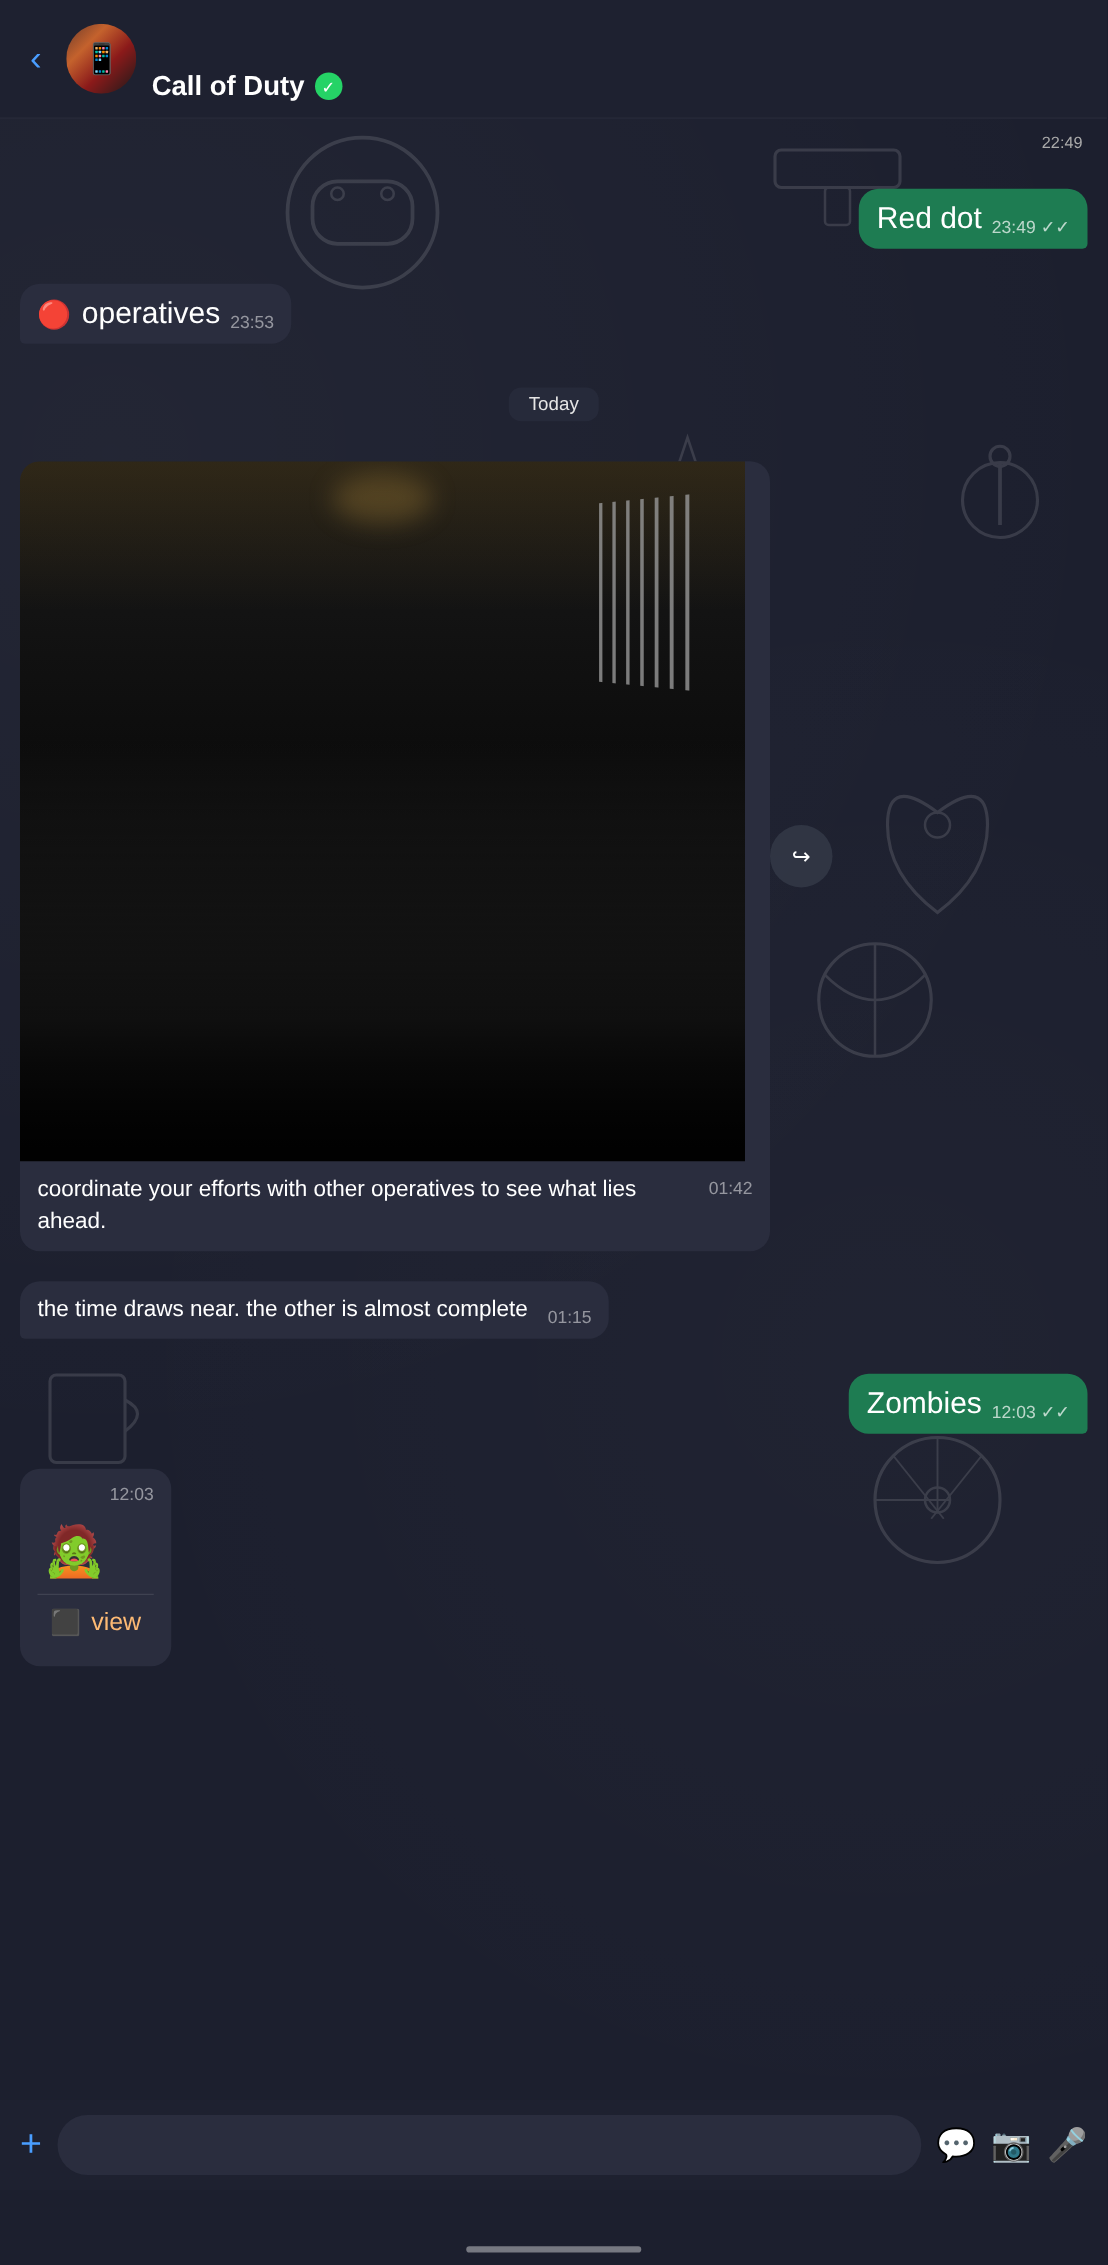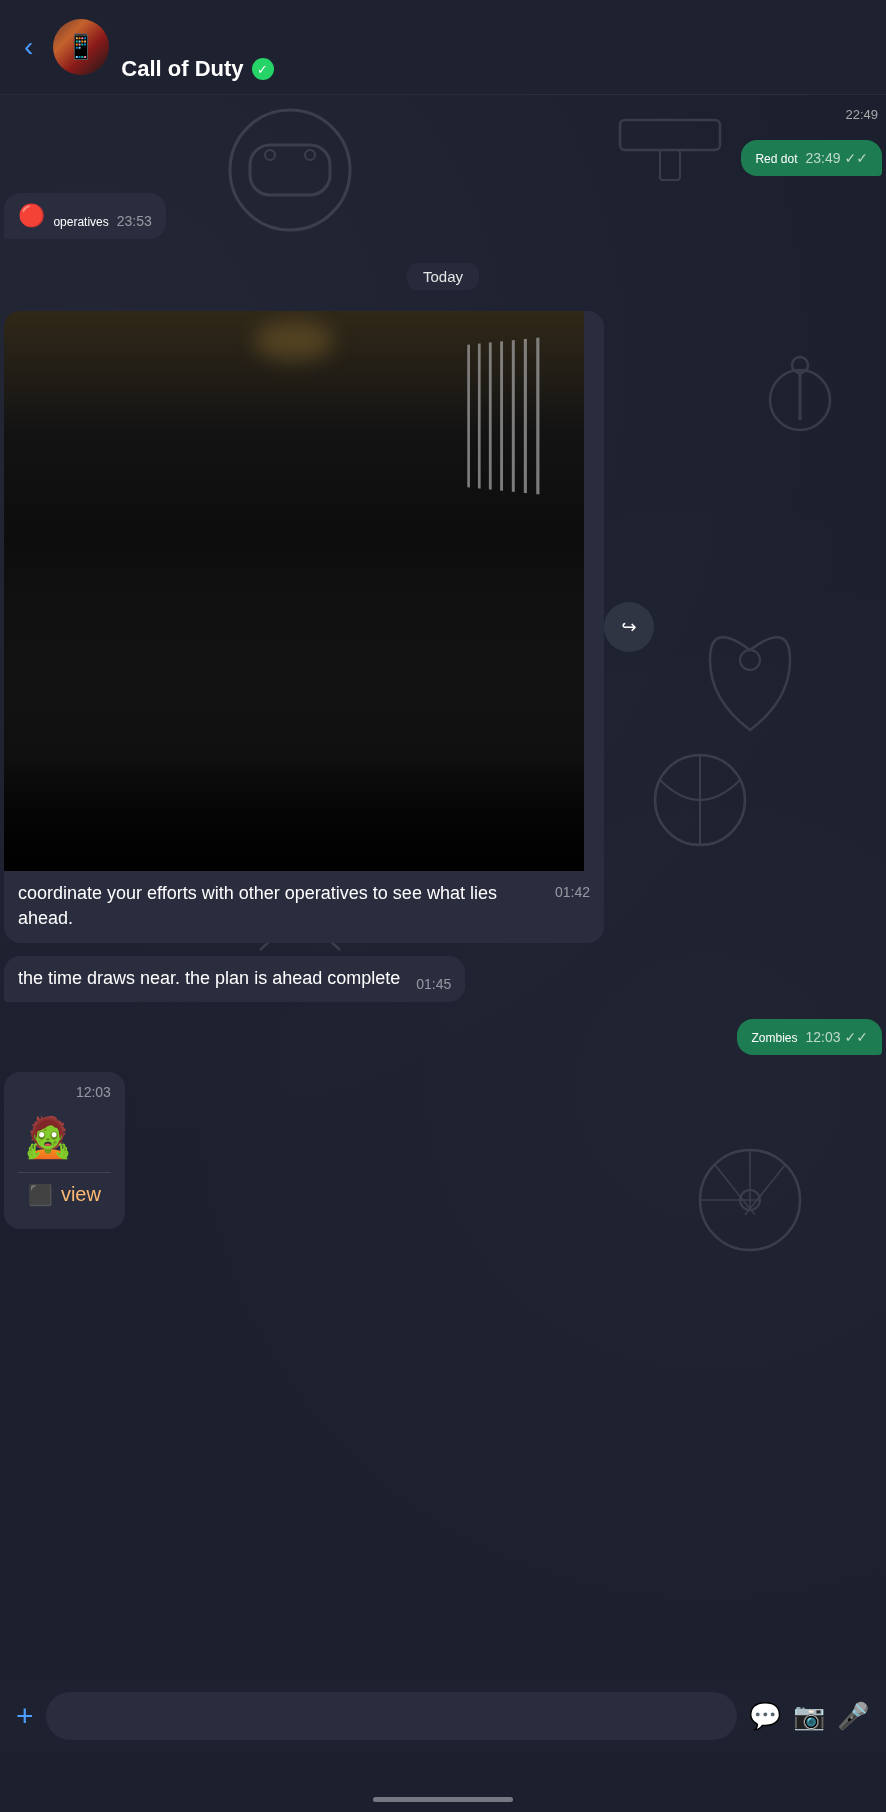--- a/index.html
+++ b/index.html
@@ -96,24 +96,24 @@
       display: flex;
       align-items: center;
       justify-content: center;
       font-size: 12px;
     }
 
     
     .chat-area {
       position: relative;
       z-index: 5;
-      padding: 10px 4px;
+      padding: 10px 16px;
       display: flex;
       flex-direction: column;
-      gap: 13px;
+      gap: 24px;
     }
 
     
     .old-timestamp {
       text-align: right;
       padding-right: 4px;
       margin-bottom: 4px;
     }
     .old-timestamp span {
       color: #aaaaaa;
@@ -132,21 +132,21 @@
       color: #ffffff;
       border-radius: 16px 16px 4px 16px;
       padding: 10px 14px;
       max-width: 75%;
       display: flex;
       align-items: flex-end;
       gap: 8px;
     }
 
     .bubble-text {
-      font-size: 12px;
+      font-size: 24px;
       font-weight: 500;
     }
 
     .bubble-meta {
       display: flex;
       align-items: center;
       gap: 4px;
       flex-shrink: 0;
     }
 
@@ -495,23 +495,23 @@
         <span>coordinate your efforts with other operatives to see what lies ahead.</span>
       </div>
     </div>
     <div class="share-btn">
       <span>↪</span>
     </div>
   </div>
 
   <div class="msg-incoming">
     <div class="bubble-incoming" style="max-width:600px;">
-      <span class="bubble-text-only">the time draws near. the plan is ahead complete</span>
+      <span class="bubble-text-only">the time draws near. the other is almost complete</span>
       <div class="bubble-meta" style="margin-left:8px;">
-        <span class="bubble-time">01:45</span>
+        <span class="bubble-time">01:15</span>
       </div>
     </div>
   </div>
 
   <div class="msg-outgoing">
     <div class="bubble-outgoing bubble-outgoing-zombies">
       <span class="bubble-text">Zombies</span>
       <div class="bubble-meta">
         <span class="bubble-time">12:03</span>
         <span class="double-check">✓✓</span>

